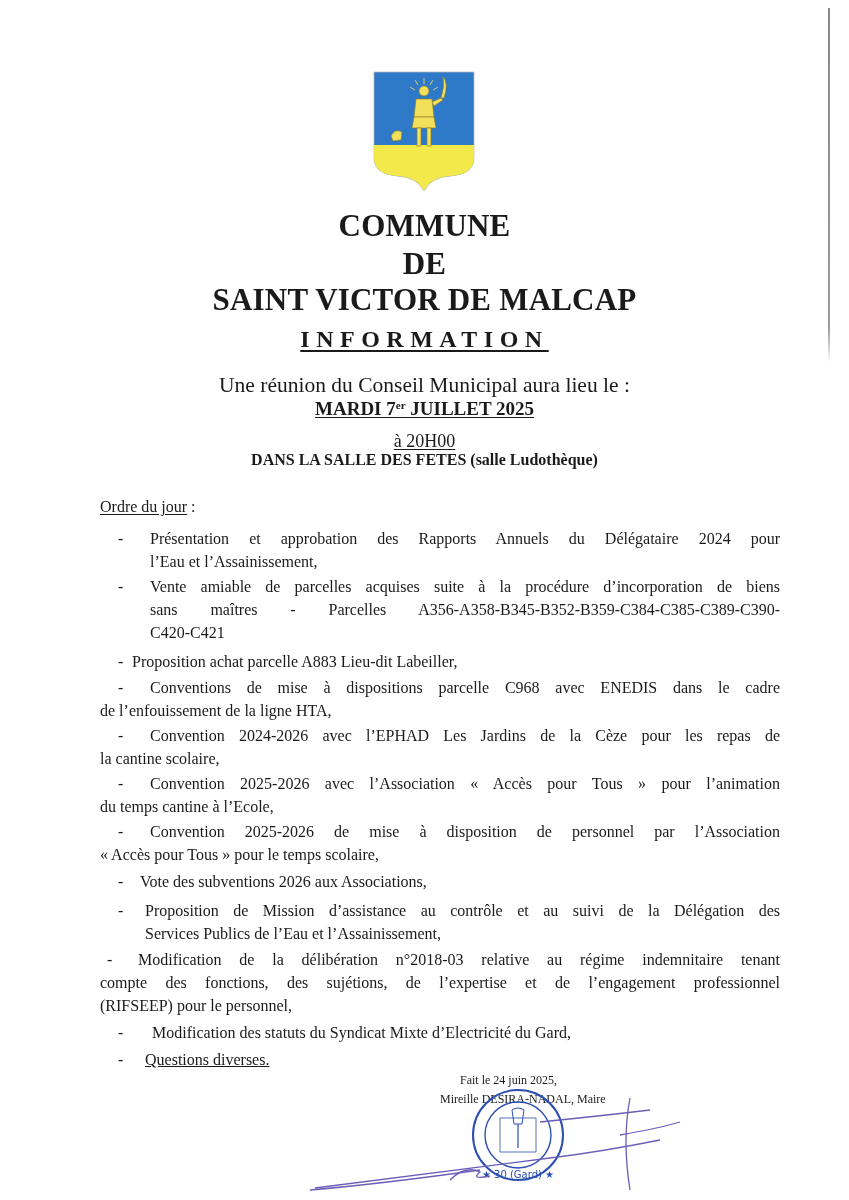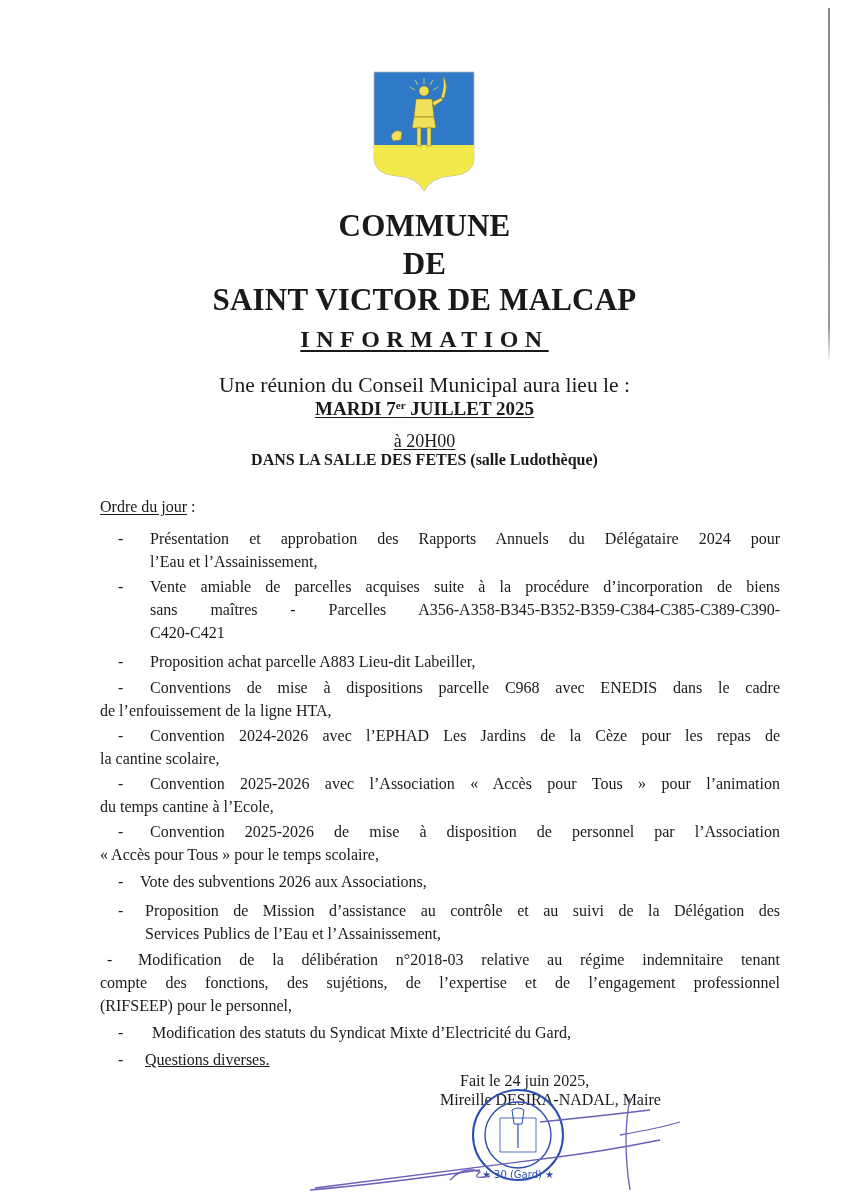--- a/index.html
+++ b/index.html
@@ -17,21 +17,21 @@
   .intro { top: 373px; font-size: 21.5px; }
   .date { top: 398px; font-size: 19px; font-weight: bold; }
   .date span, .time span { text-decoration: underline; text-underline-offset: 2px; }
   .date sup { font-size: 11px; vertical-align: 6px; }
   .time { top: 431px; font-size: 18px; font-weight: normal; }
   .place { top: 451px; font-size: 16px; font-weight: bold; }
   .agenda-title { position: absolute; left: 100px; top: 498px; font-size: 16px; }
   .agenda-title u { text-underline-offset: 2px; }
   .item { position: absolute; font-size: 16px; line-height: 23px; }
   .dash { position: absolute; }
-  .stamp-text { position: absolute; font-size: 16px; line-height: 19px; }
+  .stamp-text { position: absolute; font-size: 12px; line-height: 19px; }
   .sig { position: absolute; left: 300px; top: 1080px; width: 420px; height: 120px; }
 </style>
 </head>
 <body>
 
 <div class="edge-line"></div>
 
 <svg class="crest" viewBox="0 0 106 122">
   <path d="M3 2 H103 V88 Q103 104 80 106 Q60 107 53 121 Q46 107 26 106 Q3 104 3 88 Z" fill="#2f79c9" stroke="#b8b8b8" stroke-width="0.8"></path>
   <path d="M3 75 H103 V88 Q103 104 80 106 Q60 107 53 121 Q46 107 26 106 Q3 104 3 88 Z" fill="#f3e94a"></path>
@@ -71,21 +71,21 @@
 
 <div id="agenda">
     <span class="item dash" style="left: 118px; top: 527px;">-</span>
     <div class="item" style="left: 150px; top: 527px; width: 630px; text-align: justify; text-align-last: justify;">Présentation et approbation des Rapports Annuels du Délégataire 2024 pour</div>
     <div class="item" style="left: 150px; top: 550px; width: 630px; text-align: left; text-align-last: left;">l’Eau et l’Assainissement,</div>
     <span class="item dash" style="left: 118px; top: 575px;">-</span>
     <div class="item" style="left: 150px; top: 575px; width: 630px; text-align: justify; text-align-last: justify;">Vente amiable de parcelles acquises suite à la procédure d’incorporation de biens</div>
     <div class="item" style="left: 150px; top: 598px; width: 630px; text-align: justify; text-align-last: justify;">sans maîtres - Parcelles A356-A358-B345-B352-B359-C384-C385-C389-C390-</div>
     <div class="item" style="left: 150px; top: 621px; width: 630px; text-align: left; text-align-last: left;">C420-C421</div>
     <span class="item dash" style="left: 118px; top: 650px;">-</span>
-    <div class="item" style="left: 150px; top: 650px; width: 630px; text-align: right; text-align-last: left; font-family: Liberation Serif, serif;">Proposition achat parcelle A883 Lieu-dit Labeiller,</div>
+    <div class="item" style="left: 132px; top: 650px; width: 630px; text-align: right; text-align-last: left; font-family: Liberation Serif, serif;">Proposition achat parcelle A883 Lieu-dit Labeiller,</div>
     <span class="item dash" style="left: 118px; top: 676px;">-</span>
     <div class="item" style="left: 150px; top: 676px; width: 630px; text-align: justify; text-align-last: justify;">Conventions de mise à dispositions parcelle C968 avec ENEDIS dans le cadre</div>
     <div class="item" style="left: 100px; top: 699px; width: 680px; text-align: left; text-align-last: left;">de l’enfouissement de la ligne HTA,</div>
     <span class="item dash" style="left: 118px; top: 724px;">-</span>
     <div class="item" style="left: 150px; top: 724px; width: 630px; text-align: justify; text-align-last: justify;">Convention 2024-2026 avec l’EPHAD Les Jardins de la Cèze pour les repas de</div>
     <div class="item" style="left: 100px; top: 747px; width: 680px; text-align: left; text-align-last: left;">la cantine scolaire,</div>
     <span class="item dash" style="left: 118px; top: 772px;">-</span>
     <div class="item" style="left: 150px; top: 772px; width: 630px; text-align: justify; text-align-last: justify;">Convention 2025-2026 avec l’Association « Accès pour Tous » pour l’animation</div>
     <div class="item" style="left: 100px; top: 795px; width: 680px; text-align: left; text-align-last: left;">du temps cantine à l’Ecole,</div>
     <span class="item dash" style="left: 118px; top: 820px;">-</span>

